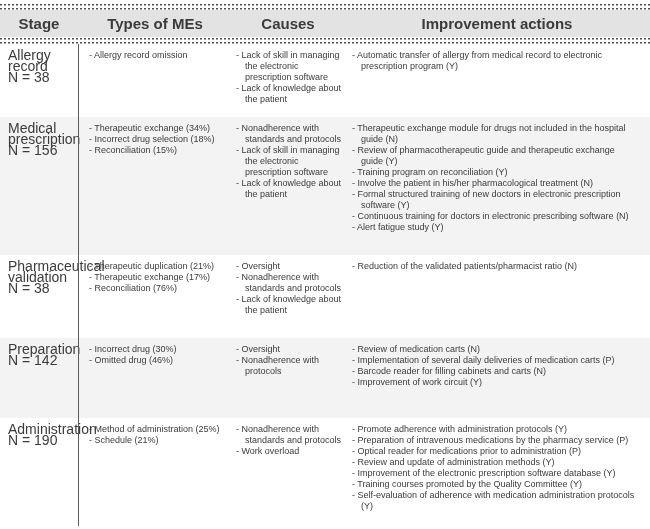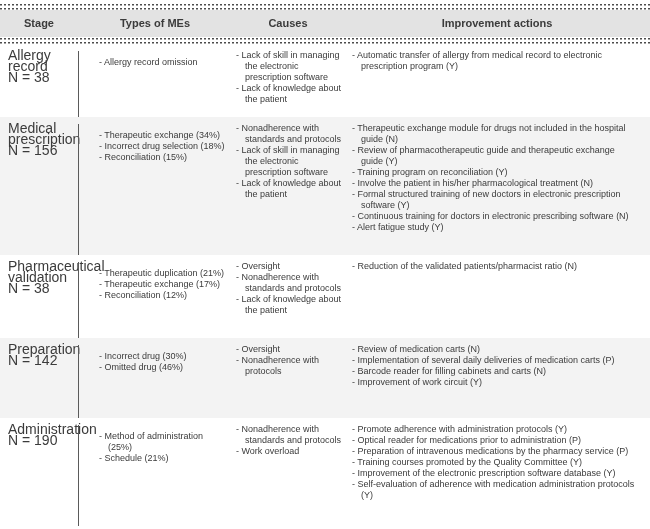--- a/index.html
+++ b/index.html
@@ -28,21 +28,21 @@
   .thead {
     display: grid;
     grid-template-columns: 78px 154px 112px 1fr;
     align-items: center;
     background: #e3e3e3;
     height: 27px;
   }
   .th {
     text-align: center;
     font-weight: bold;
-    font-size: 11px;
+    font-size: 15px;
     line-height: 11px;
   }
 
   .tbody { width: 650px; }
   .tr {
     display: grid;
     grid-template-columns: 78px 154px 112px 1fr;
     background: #ffffff;
   }
   .tr:nth-child(even) { background: #f3f3f3; }
@@ -52,21 +52,21 @@
   .tr:nth-child(4) { min-height: 80px; }
   .tr:nth-child(5) { min-height: 108px; }
 
   .td {
     font-size: 9px;
     line-height: 11px;
     padding-top: 6px;
     padding-bottom: 4px;
   }
   .td.stage  { padding-left: 8px;  padding-right: 4px; }
-  .td.types  { border-left: 1.5px solid #5a5a5a; padding-left: 20px; padding-right: 6px; margin-top: 7px; }
+  .td.types  { border-left: 1.5px solid #5a5a5a; padding-left: 10px; padding-right: 6px; }
   .td.causes { padding-left: 4px;  padding-right: 2px; }
   .td.actions{ padding-left: 8px;  padding-right: 12px; }
 
   .item {
     padding-left: 9px;
     text-indent: -9px;
   }
   .item::before { content: "- "; }
 
   .stage-name, .stage-n { font-size: 14px; line-height: 11px; }
@@ -128,21 +128,21 @@
   </div>
 
   <div class="tr">
     <div class="td stage">
       <div class="stage-name">Pharmaceutical validation</div>
       <div class="stage-n">N = 38</div>
     </div>
     <div class="td types">
           <div class="item">Therapeutic duplication (21%)</div>
           <div class="item">Therapeutic exchange (17%)</div>
-          <div class="item">Reconciliation (12%)</div>
+          <div class="item">Reconciliation (76%)</div>
         </div>
     <div class="td causes">
           <div class="item">Oversight</div>
           <div class="item">Nonadherence with standards and protocols</div>
           <div class="item">Lack of knowledge about the patient</div>
         </div>
     <div class="td actions">
           <div class="item">Reduction of the validated patients/pharmacist ratio (N)</div>
         </div>
   </div>
@@ -176,21 +176,22 @@
     <div class="td types">
           <div class="item">Method of administration (25%)</div>
           <div class="item">Schedule (21%)</div>
         </div>
     <div class="td causes">
           <div class="item">Nonadherence with standards and protocols</div>
           <div class="item">Work overload</div>
         </div>
     <div class="td actions">
           <div class="item">Promote adherence with administration protocols (Y)</div>
+          <div class="item">Preparation of intravenous medications by the pharmacy service (P)</div>
           <div class="item">Optical reader for medications prior to administration (P)</div>
-          <div class="item">Preparation of intravenous medications by the pharmacy service (P)</div>
+          <div class="item">Review and update of administration methods (Y)</div>
+          <div class="item">Improvement of the electronic prescription software database (Y)</div>
           <div class="item">Training courses promoted by the Quality Committee (Y)</div>
-          <div class="item">Improvement of the electronic prescription software database (Y)</div>
           <div class="item">Self-evaluation of adherence with medication administration protocols (Y)</div>
         </div>
   </div>
 </div>
 </div>
 
 </body></html>

